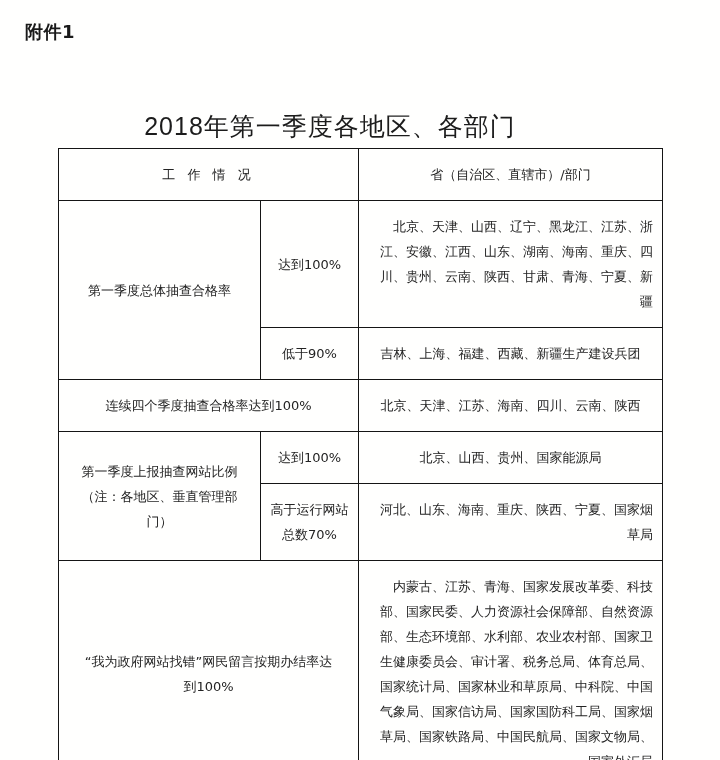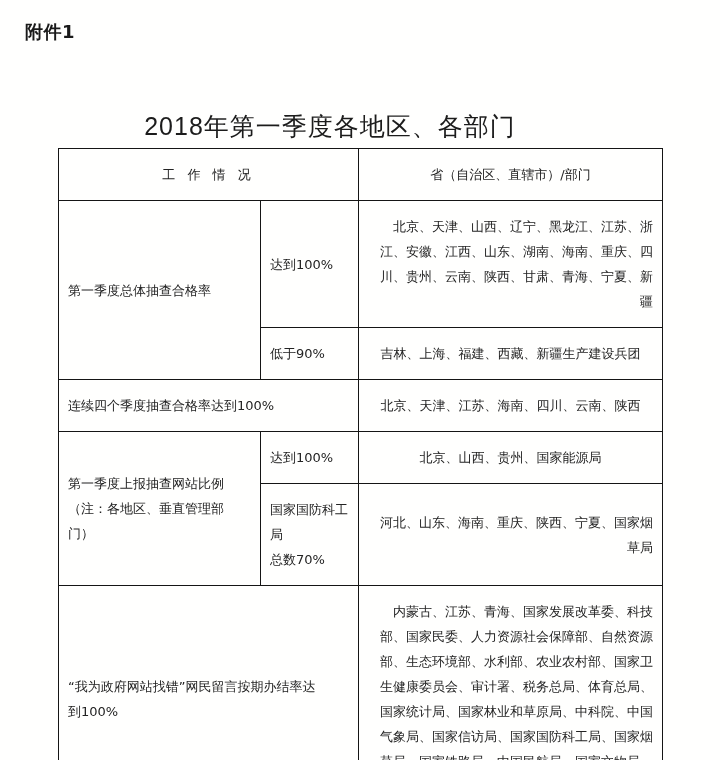--- a/index.html
+++ b/index.html
@@ -66,20 +66,21 @@
     padding: 13px 9px;
     vertical-align: middle;
     line-height: 25px;
     font-family: "DejaVu Sans", "Liberation Sans", sans-serif;
   }
   .col-a { width: 202px; }
   .col-b { width: 98px; }
   .col-c { width: 304px; }
 
   .cell-center {
+    text-align: center;
   }
   .cell-left {
     text-align: center;
   }
   .header-cell {
     text-align: center;
     line-height: 22px;
     padding-top: 6px;
     padding-bottom: 6px;
   }
@@ -145,21 +146,21 @@
             <div>第一季度上报抽查网站比例</div>
             <div>（注：各地区、垂直管理部</div>
             <div>门）</div>
           </td>
           <td class="cell-center">达到100%</td>
           <td class="cell-left">北京、山西、贵州、国家能源局</td>
         </tr>
 
         <tr>
           <td class="cell-center">
-            <div>国家国防科工局</div>
+            <div>高于运行网站</div>
             <div>总数70%</div>
           </td>
           <td class="list-cell">河北、山东、海南、重庆、陕西、宁夏、国家烟草局</td>
         </tr>
 
         <tr>
           <td class="cell-center note-cell" colspan="2">
             <div>“我为政府网站找错”网民留言按期办结率达</div>
             <div>到100%</div>
           </td>

